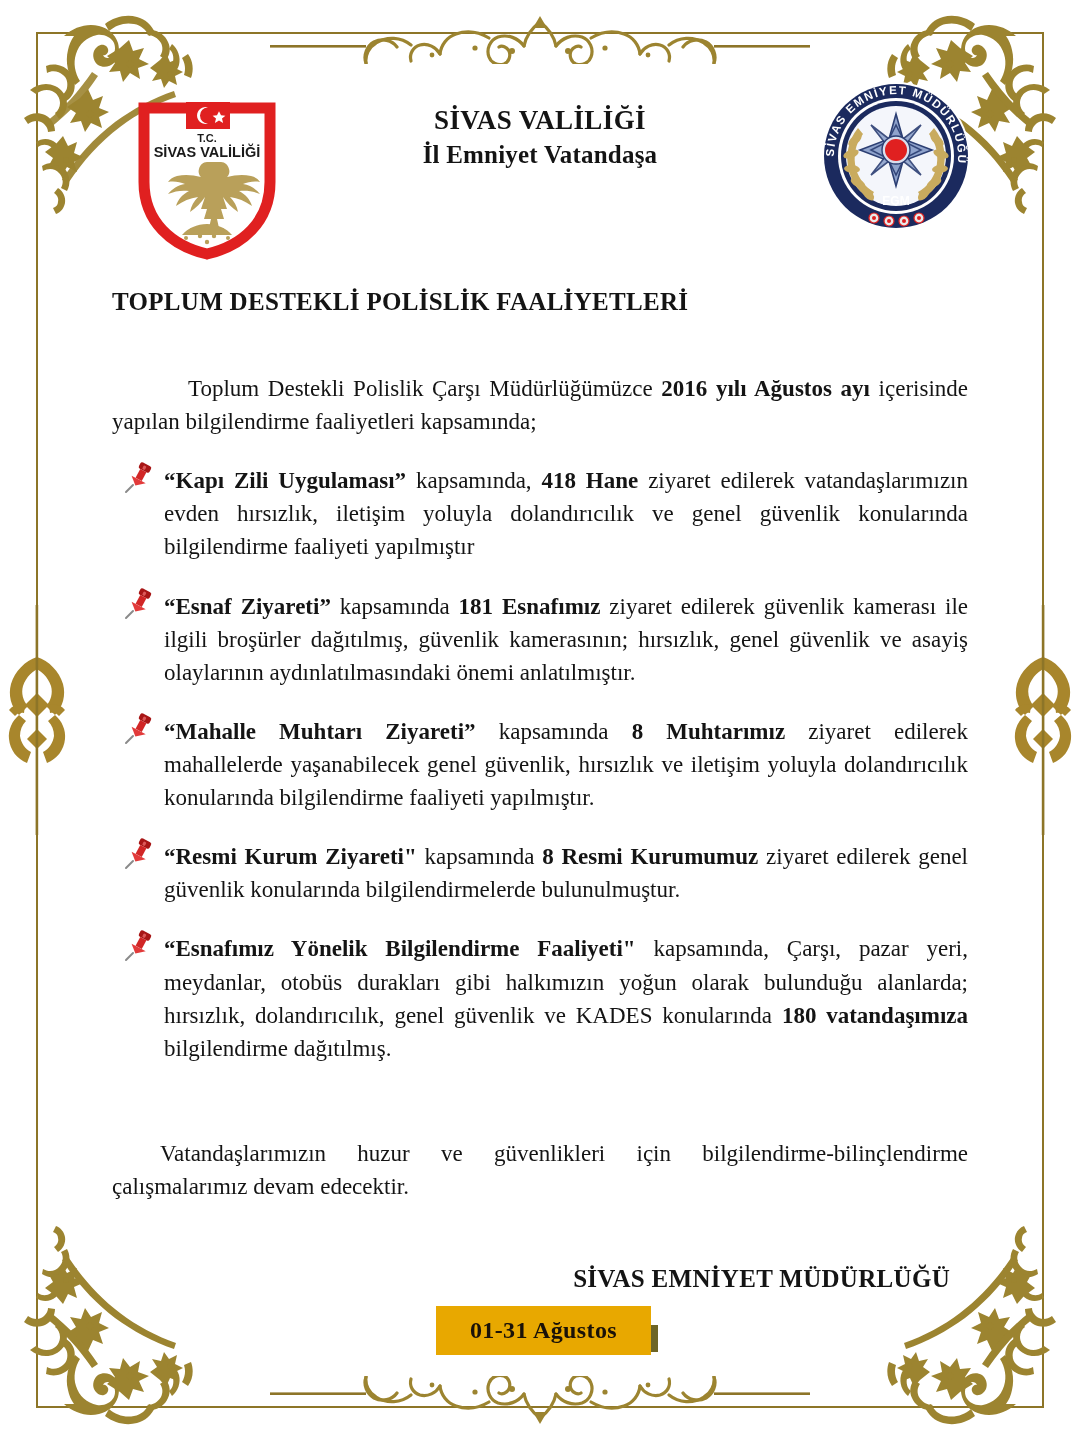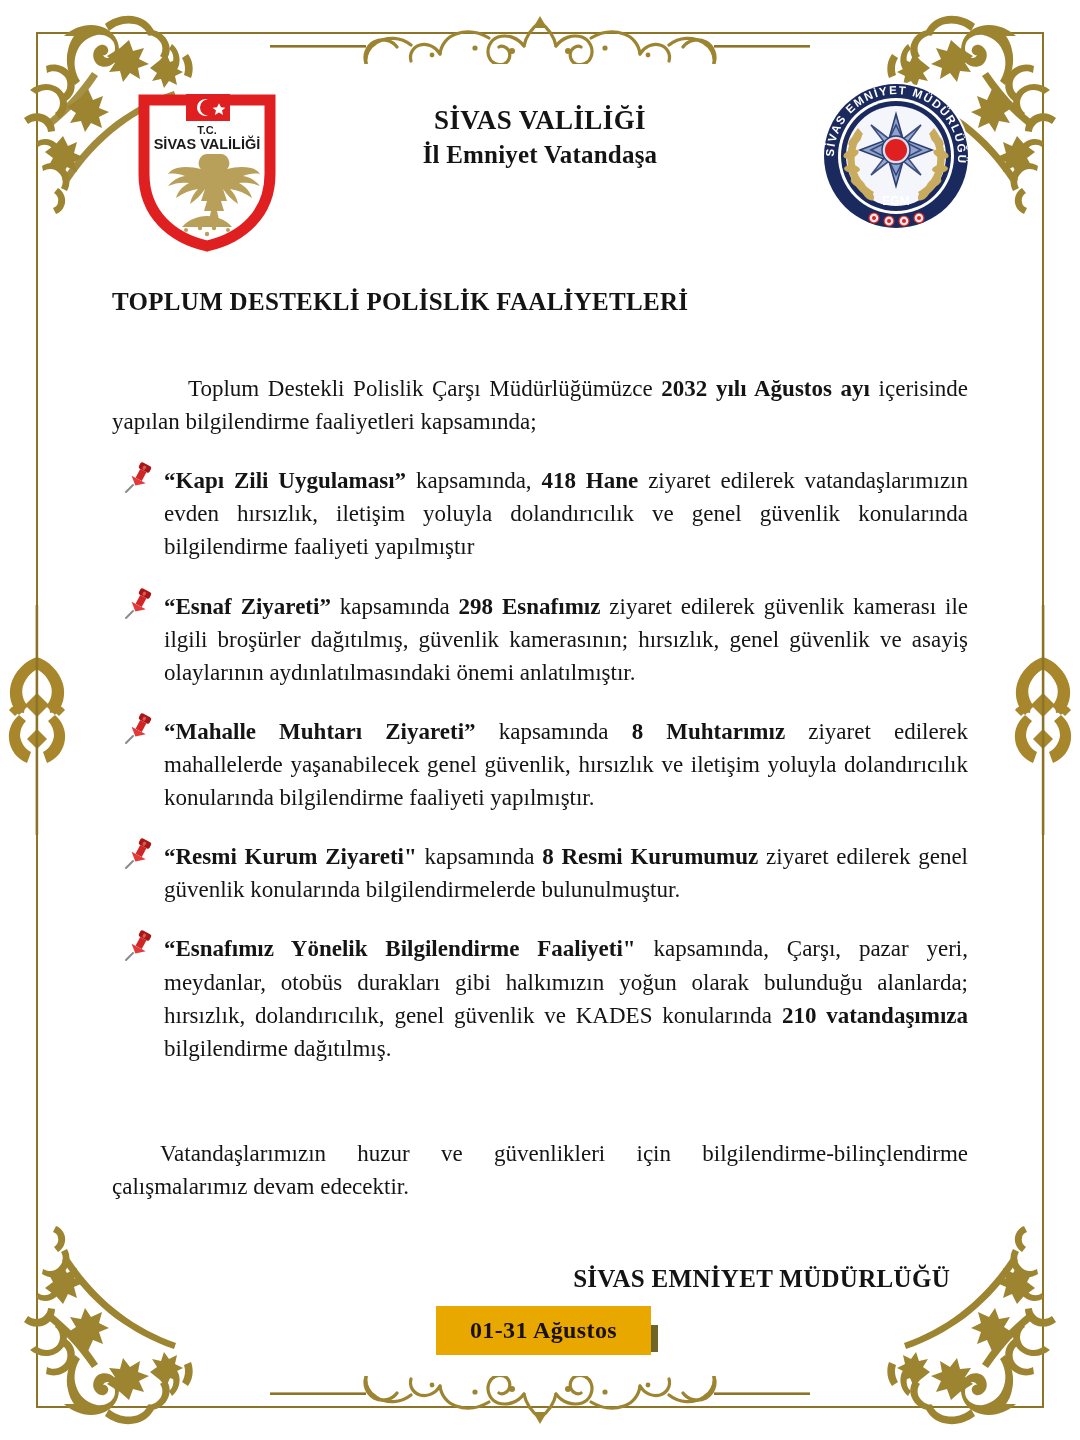--- a/index.html
+++ b/index.html
@@ -82,21 +82,21 @@
   }
 
   
   .header {
     position: relative;
     height: 170px;
   }
   .crest-left {
     position: absolute;
     left: 22px;
-    top: 16px;
+    top: 24px;
     width: 146px;
     height: 158px;
     text-decoration: underline;
   }
   .crest-right {
     position: absolute;
     right: -6px;
     top: 0px;
     width: 156px;
     height: 156px;
@@ -525,21 +525,21 @@
             <circle cx="86" cy="143" r="2"></circle>
             <circle cx="101" cy="140" r="2"></circle>
           </g>
         </svg>
       </div>
     </div>
 
     <div class="doc-title">TOPLUM DESTEKLİ POLİSLİK FAALİYETLERİ</div>
 
     <p class="intro">
-      <span>Toplum Destekli Polislik Çarşı Müdürlüğümüzce </span><b>2032 yılı Ağustos ayı</b><span> içerisinde yapılan bilgilendirme faaliyetleri kapsamında;</span>
+      <span>Toplum Destekli Polislik Çarşı Müdürlüğümüzce </span><b>2016 yılı Ağustos ayı</b><span> içerisinde yapılan bilgilendirme faaliyetleri kapsamında;</span>
     </p>
 
     <div class="bullets">
 
       <div class="bullet">
         <span class="pin">
           <svg viewBox="0 0 34 34" xmlns="http://www.w3.org/2000/svg">
             <path d="M9 25L2 32" stroke="#8a8a8a" stroke-width="2" stroke-linecap="round"></path>
             <g transform="rotate(28 17 15)">
               <rect x="11" y="3" width="12" height="7" rx="2" fill="#a81616"></rect>
@@ -557,21 +557,21 @@
           <svg viewBox="0 0 34 34" xmlns="http://www.w3.org/2000/svg">
             <path d="M9 25L2 32" stroke="#8a8a8a" stroke-width="2" stroke-linecap="round"></path>
             <g transform="rotate(28 17 15)">
               <rect x="11" y="3" width="12" height="7" rx="2" fill="#a81616"></rect>
               <rect x="13.5" y="10" width="7" height="10" fill="#d12626"></rect>
               <path d="M9 20h16l-8 7z" fill="#e23a3a"></path>
               <rect x="15" y="5" width="3" height="4" rx="1" fill="#e86a6a" opacity="0.8"></rect>
             </g>
           </svg>
         </span>
-        <span class="btext"><b>“Esnaf Ziyareti”</b><span> kapsamında </span><b>298 Esnafımız</b><span> ziyaret edilerek güvenlik kamerası ile ilgili broşürler dağıtılmış, güvenlik kamerasının; hırsızlık, genel güvenlik ve asayiş olaylarının aydınlatılmasındaki önemi anlatılmıştır.</span></span>
+        <span class="btext"><b>“Esnaf Ziyareti”</b><span> kapsamında </span><b>181 Esnafımız</b><span> ziyaret edilerek güvenlik kamerası ile ilgili broşürler dağıtılmış, güvenlik kamerasının; hırsızlık, genel güvenlik ve asayiş olaylarının aydınlatılmasındaki önemi anlatılmıştır.</span></span>
       </div>
 
       <div class="bullet">
         <span class="pin">
           <svg viewBox="0 0 34 34" xmlns="http://www.w3.org/2000/svg">
             <path d="M9 25L2 32" stroke="#8a8a8a" stroke-width="2" stroke-linecap="round"></path>
             <g transform="rotate(28 17 15)">
               <rect x="11" y="3" width="12" height="7" rx="2" fill="#a81616"></rect>
               <rect x="13.5" y="10" width="7" height="10" fill="#d12626"></rect>
               <path d="M9 20h16l-8 7z" fill="#e23a3a"></path>
@@ -602,21 +602,21 @@
           <svg viewBox="0 0 34 34" xmlns="http://www.w3.org/2000/svg">
             <path d="M9 25L2 32" stroke="#8a8a8a" stroke-width="2" stroke-linecap="round"></path>
             <g transform="rotate(28 17 15)">
               <rect x="11" y="3" width="12" height="7" rx="2" fill="#a81616"></rect>
               <rect x="13.5" y="10" width="7" height="10" fill="#d12626"></rect>
               <path d="M9 20h16l-8 7z" fill="#e23a3a"></path>
               <rect x="15" y="5" width="3" height="4" rx="1" fill="#e86a6a" opacity="0.8"></rect>
             </g>
           </svg>
         </span>
-        <span class="btext"><b>“Esnafımız Yönelik Bilgilendirme Faaliyeti"</b><span> kapsamında, Çarşı, pazar yeri, meydanlar, otobüs durakları gibi halkımızın yoğun olarak bulunduğu alanlarda; hırsızlık, dolandırıcılık, genel güvenlik ve KADES konularında </span><b>210 vatandaşımıza</b><span> bilgilendirme dağıtılmış.</span></span>
+        <span class="btext"><b>“Esnafımız Yönelik Bilgilendirme Faaliyeti"</b><span> kapsamında, Çarşı, pazar yeri, meydanlar, otobüs durakları gibi halkımızın yoğun olarak bulunduğu alanlarda; hırsızlık, dolandırıcılık, genel güvenlik ve KADES konularında </span><b>180 vatandaşımıza</b><span> bilgilendirme dağıtılmış.</span></span>
       </div>
 
     </div>
 
     <p class="closing">Vatandaşlarımızın huzur ve güvenlikleri için bilgilendirme-bilinçlendirme çalışmalarımız devam edecektir.</p>
 
     <div class="signature">SİVAS EMNİYET MÜDÜRLÜĞÜ</div>
 
   </div>
 

